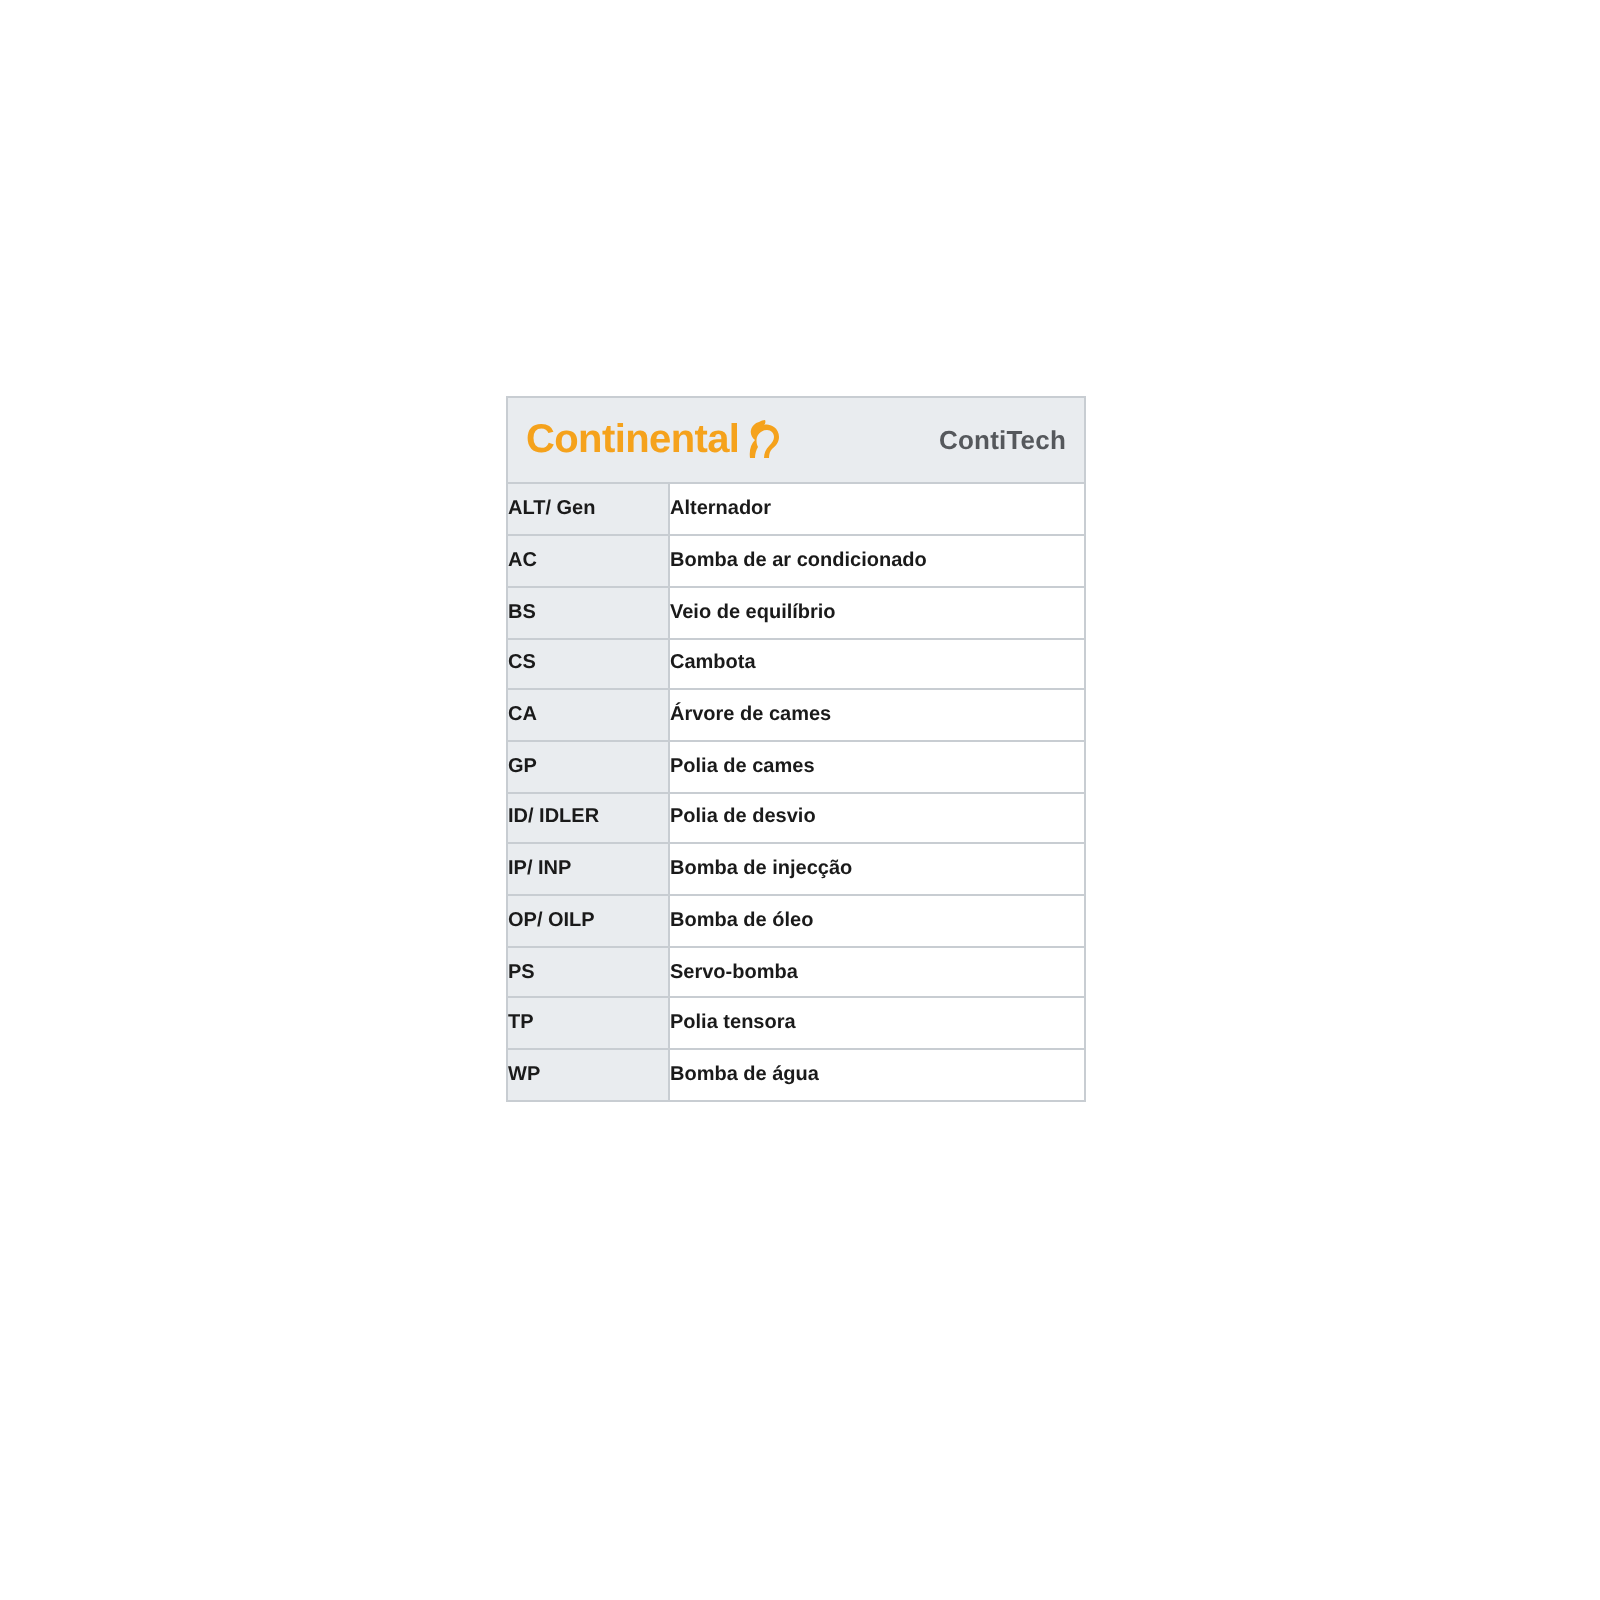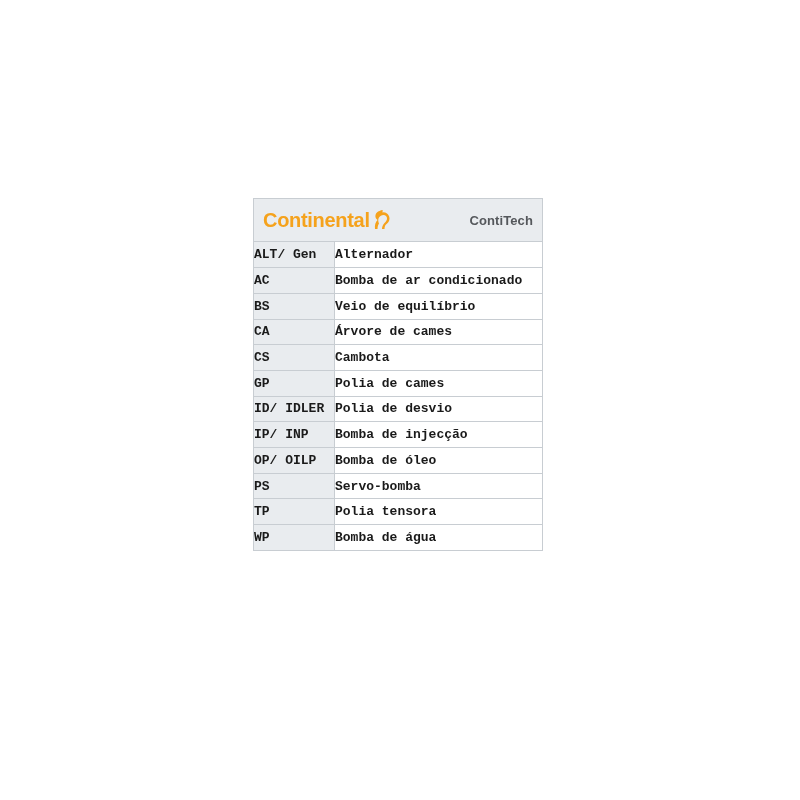--- a/index.html
+++ b/index.html
@@ -70,23 +70,22 @@
     width: 100%;
     border-collapse: collapse;
     table-layout: fixed;
   }
   table.legend-table tr {
     height: 25.7px;
   }
   table.legend-table td {
     padding: 0;
     vertical-align: middle;
-    font-size: 13px;
+    font-size: 10px;
     border-bottom: 1px solid #c8cdd2;
-    font-family: Liberation Mono, monospace;
   }
   table.legend-table tr:last-child td {
     border-bottom: none;
   }
   td.abbr {
     width: 80px;
     background: #e9ecef;
     color: #1a1a1a;
     font-weight: bold;
     padding-left: 10px;
@@ -126,26 +125,26 @@
         </tr>
         <tr>
           <td class="abbr">AC</td>
           <td class="desc">Bomba de ar condicionado</td>
         </tr>
         <tr>
           <td class="abbr">BS</td>
           <td class="desc">Veio de equilíbrio</td>
         </tr>
         <tr>
+          <td class="abbr">CS</td>
+          <td class="desc">Cambota</td>
+        </tr>
+        <tr>
           <td class="abbr">CA</td>
           <td class="desc">Árvore de cames</td>
-        </tr>
-        <tr>
-          <td class="abbr">CS</td>
-          <td class="desc">Cambota</td>
         </tr>
         <tr>
           <td class="abbr">GP</td>
           <td class="desc">Polia de cames</td>
         </tr>
         <tr>
           <td class="abbr">ID/ IDLER</td>
           <td class="desc">Polia de desvio</td>
         </tr>
         <tr>

